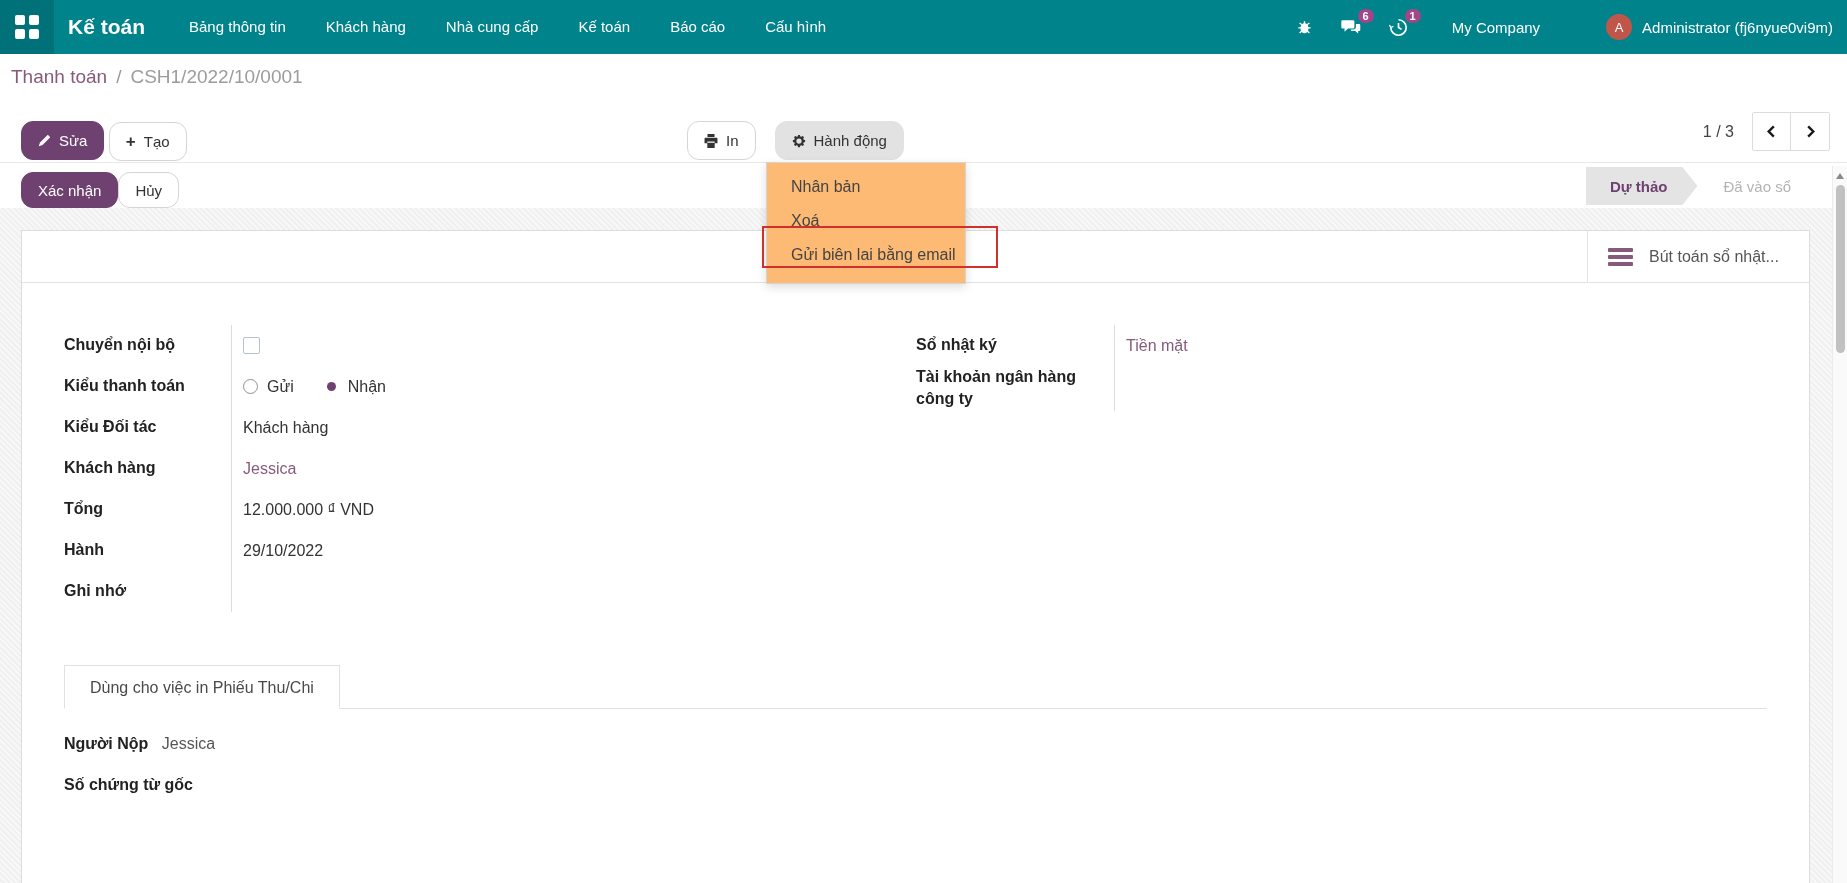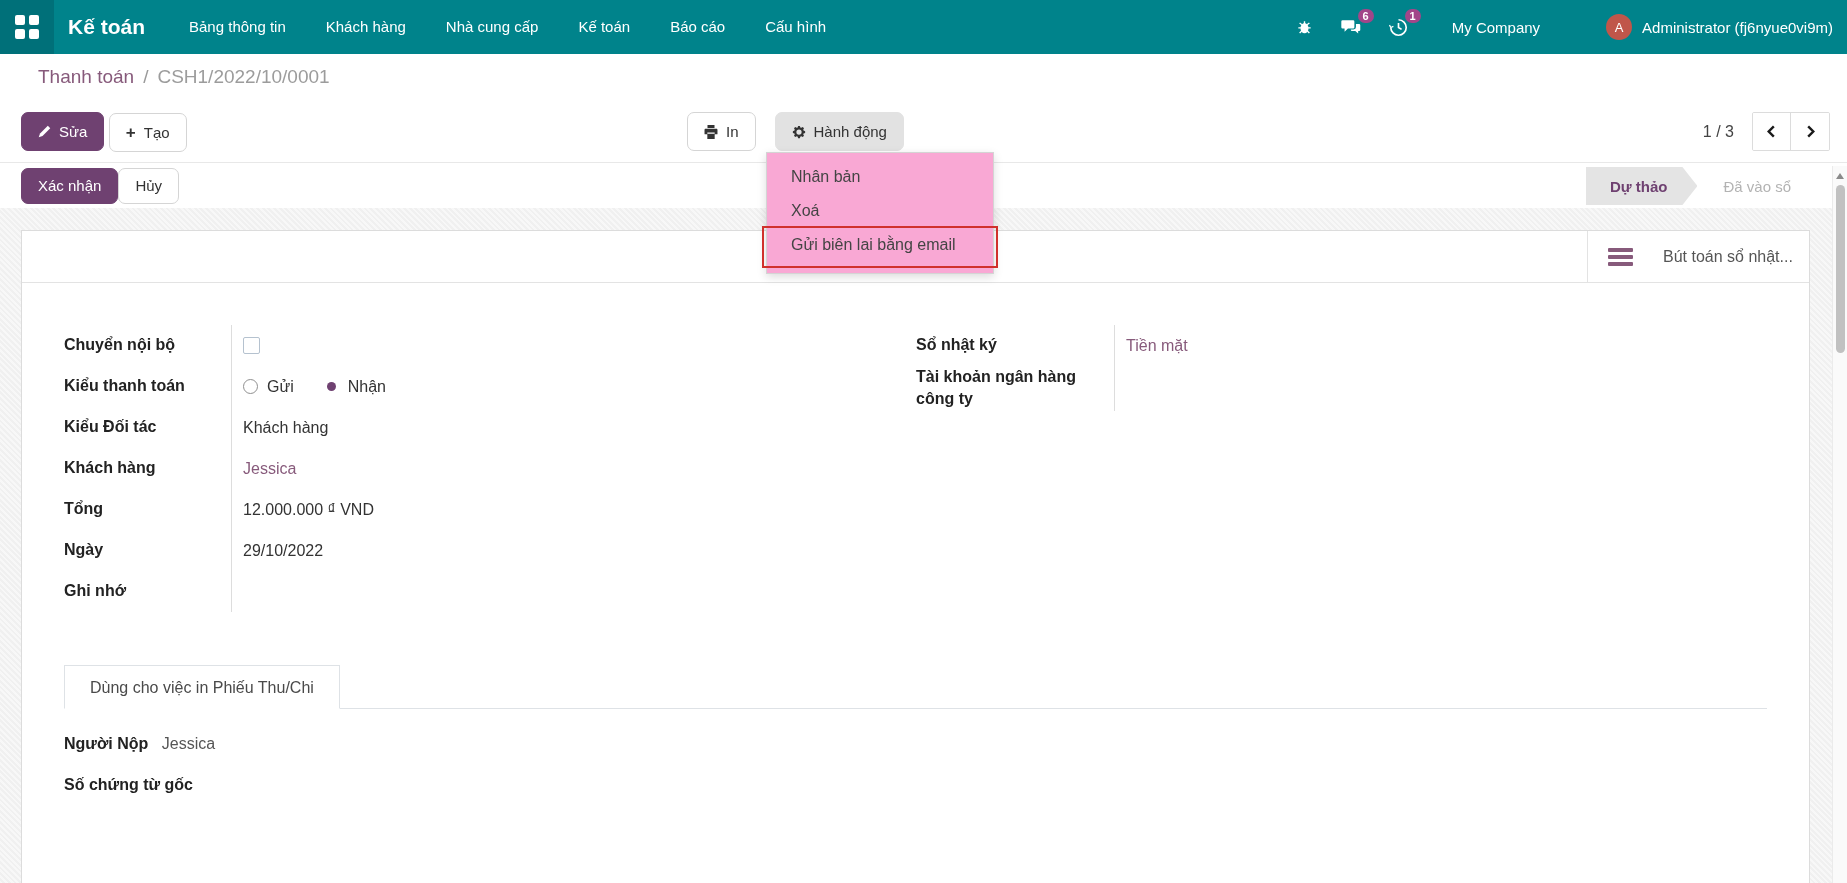--- a/index.html
+++ b/index.html
@@ -17,26 +17,26 @@
   .menu { display:flex; height:54px; }
   .menu-item { padding:0 20px; font-size:15px; line-height:54px; cursor:pointer; white-space:nowrap; }
   .systray { margin-left:auto; display:flex; align-items:center; padding-right:14px; }
   .tray-icon { position:relative; padding:0 14px; height:54px; display:flex; align-items:center; cursor:pointer; }
   .badge { position:absolute; top:9px; right:1px; background:#a24689; color:#fff; font-size:11px; border-radius:9px; padding:1px 5px; line-height:12px; font-weight:700; }
   .company { font-size:15px; padding:0 26px 0 30px; cursor:pointer; white-space:nowrap; }
   .userblock { display:flex; align-items:center; gap:10px; padding-left:40px; cursor:pointer; }
   .avatar { width:26px; height:26px; border-radius:50%; background:#c0564a; display:flex; align-items:center; justify-content:center; font-size:13px; color:#fff; flex-shrink:0; }
   .username { font-size:15px; white-space:nowrap; }
   
-  .breadcrumb-row { height:46px; display:flex; align-items:center; padding-left:38px; font-size:19px; background:#fff; }
+  .breadcrumb-row { height:46px; display:flex; align-items:center; padding-left:11px; font-size:19px; background:#fff; }
   .bc-parent { color:#875A7B; cursor:pointer; }
   .bc-sep { color:#9a9a9a; margin:0 9px; }
   .bc-current { color:#9c9c9c; }
   .buttons-row { height:62px; position:relative; padding:12px 0 0 21px; background:#fff; }
-  .btn { height:39px; display:inline-flex; align-items:center; gap:8px; padding:16px 16px; font-size:15px; border:1px solid transparent; border-radius:7px; cursor:pointer; background:#fff; color:#333; white-space:nowrap; }
+  .btn { height:39px; display:inline-flex; align-items:center; gap:8px; padding:16px 16px; font-size:15px; border:1px solid transparent; border-radius:12px; cursor:pointer; background:#fff; color:#333; white-space:nowrap;margin-top:9px; }
   .btn-primary { background:#6f4171; border-color:#6f4171; color:#fff; }
   .btn-default { border-color:#d5d5d5; }
   .btn-gray { background:#e2e2e2; border-color:#e2e2e2; }
   .plus-glyph { font-weight:700; font-size:17px; line-height:1; }
   .center-buttons { position:absolute; left:687px; top:12px; display:flex; }
   .print-btn { margin-right:19px; }
   .pager { position:absolute; right:17px; top:12px; display:flex; align-items:center; }
   .pager-text { font-size:16px; color:#444; margin-right:18px; }
   .pager-btns { display:flex; border:1px solid #dcdcdc; border-radius:2px; overflow:hidden; }
   .pager-btn { width:38px; height:37px; background:#fff; display:flex; align-items:center; justify-content:center; cursor:pointer; }
@@ -46,21 +46,21 @@
   .status-row .btn { height:36px; }
   .status-steps { position:absolute; right:38px; top:4px; height:38px; display:flex; align-items:stretch; font-size:15px; }
   .step-active { background:#e4e4e4; color:#6f4171; font-weight:700; display:flex; align-items:center; padding:0 30px 0 24px; clip-path:polygon(0 0, calc(100% - 15px) 0, 100% 50%, calc(100% - 15px) 100%, 0 100%); cursor:pointer; }
   .step-inactive { color:#b3b3b3; display:flex; align-items:center; padding:0 18px 0 26px; cursor:pointer; }
   
   .content-bg { height:675px; background-color:#f0f0f0;
     background-image:repeating-linear-gradient(45deg, rgba(255,255,255,.5) 0 2px, transparent 2px 4px);
     padding-top:22px; }
   .sheet { margin-left:21px; width:1789px; height:700px; background:#fff; border:1px solid #dcdcdc; border-bottom:none; position:relative; }
   .sheet-header { height:52px; border-bottom:1px solid #e3e3e3; display:flex; justify-content:flex-end; }
-  .journal-btn { width:222px; border-left:1px solid #e3e3e3; display:flex; align-items:center; padding-left:20px; gap:30px; cursor:pointer; }
+  .journal-btn { width:222px; border-left:1px solid #e3e3e3; display:flex; align-items:center; padding-left:20px; gap:16px; cursor:pointer; }
   .burger i { display:block; width:25px; height:4px; background:#875A7B; border-radius:1px; margin:3px 0; }
   .journal-label { font-size:16px; color:#555; white-space:nowrap; overflow:hidden; }
   .sheet-body { padding:0 42px; }
   .doc-title { font-size:30px; font-weight:700; color:#222; margin-top:34px; }
   .fields { display:grid; grid-template-columns:852px 1fr; margin-top:42px; }
   .frow { display:flex; min-height:41px; align-items:center; }
   .flabel { width:167px; font-weight:700; font-size:16px; color:#222; flex-shrink:0; padding-right:10px; line-height:1.4; }
   .col-right .flabel { width:198px; }
   .fvalue { border-left:1px solid #ddd; padding-left:11px; align-self:stretch; display:flex; align-items:center; flex:1; font-size:16px; color:#333;text-align:right; }
   .link { color:#875A7B; cursor:pointer; }
@@ -70,21 +70,21 @@
   .radio.checked { border-color:transparent; }
   .radio .dot { width:9px; height:9px; border-radius:50%; background:#6f4171; }
   .notebook { margin-top:53px; }
   .nb-header { border-bottom:1px solid #dee2e6; display:flex; }
   .tab { height:44px; line-height:43px; padding:0 25px; background:#fff; border:1px solid #dee2e6; border-bottom:1px solid #fff; margin-bottom:-1px; font-size:16px; color:#4a4a4a; cursor:pointer; white-space:nowrap; }
   .nb-body { padding-top:26px; }
   .nb-field { margin-bottom:23px; font-size:16px; }
   .nb-label { font-weight:700; color:#222; margin-right:9px; }
   .nb-value { color:#555; }
   
-  .dropdown { position:absolute; left:766px; top:152px; width:228px; background:#f9a8d4; border:1px solid #d4d4d4; box-shadow:0 3px 9px rgba(0,0,0,.14); padding:7px 0 11px; z-index:50; }
+  .dropdown { position:absolute; left:766px; top:162px; width:200px; background:#fdba74; border:1px solid #d4d4d4; box-shadow:0 3px 9px rgba(0,0,0,.14); padding:7px 0 11px; z-index:50; }
   .dd-item { height:34px; line-height:34px; padding-left:24px; font-size:16px; color:#444; cursor:pointer; white-space:nowrap; }
   .highlight-box { position:absolute; left:762px; top:226px; width:236px; height:42px; border:2px solid #d0312d; z-index:60; pointer-events:none; }
   
   .scrollbar { position:absolute; right:0; top:166px; bottom:0; width:15px; background:#fafafa; border-left:1px solid #ebebeb; z-index:70; }
   .sb-arrow { width:0; height:0; border-left:4px solid transparent; border-right:4px solid transparent; border-bottom:6px solid #8a8a8a; margin:7px auto 6px; cursor:pointer; }
   .sb-thumb { width:9px; margin:0 auto; height:168px; background:#c1c1c1; border-radius:5px; cursor:pointer; }
   svg { display:block; }
 </style>
 </head>
 <body>
@@ -250,21 +250,21 @@
               <span class="flabel">Khách hàng</span>
               <span class="fvalue">
                   <span class="link">Jessica</span>
                 </span>
             </div>
             <div class="frow">
               <span class="flabel">Tổng</span>
               <span class="fvalue">12.000.000 ₫ VND</span>
             </div>
             <div class="frow">
-              <span class="flabel">Ngày</span>
+              <span class="flabel">Hành</span>
               <span class="fvalue">29/10/2022</span>
             </div>
             <div class="frow">
               <span class="flabel">Ghi nhớ</span>
               <span class="fvalue"></span>
             </div>
           </div>
 
           <div class="col-right">
             <div class="frow">

